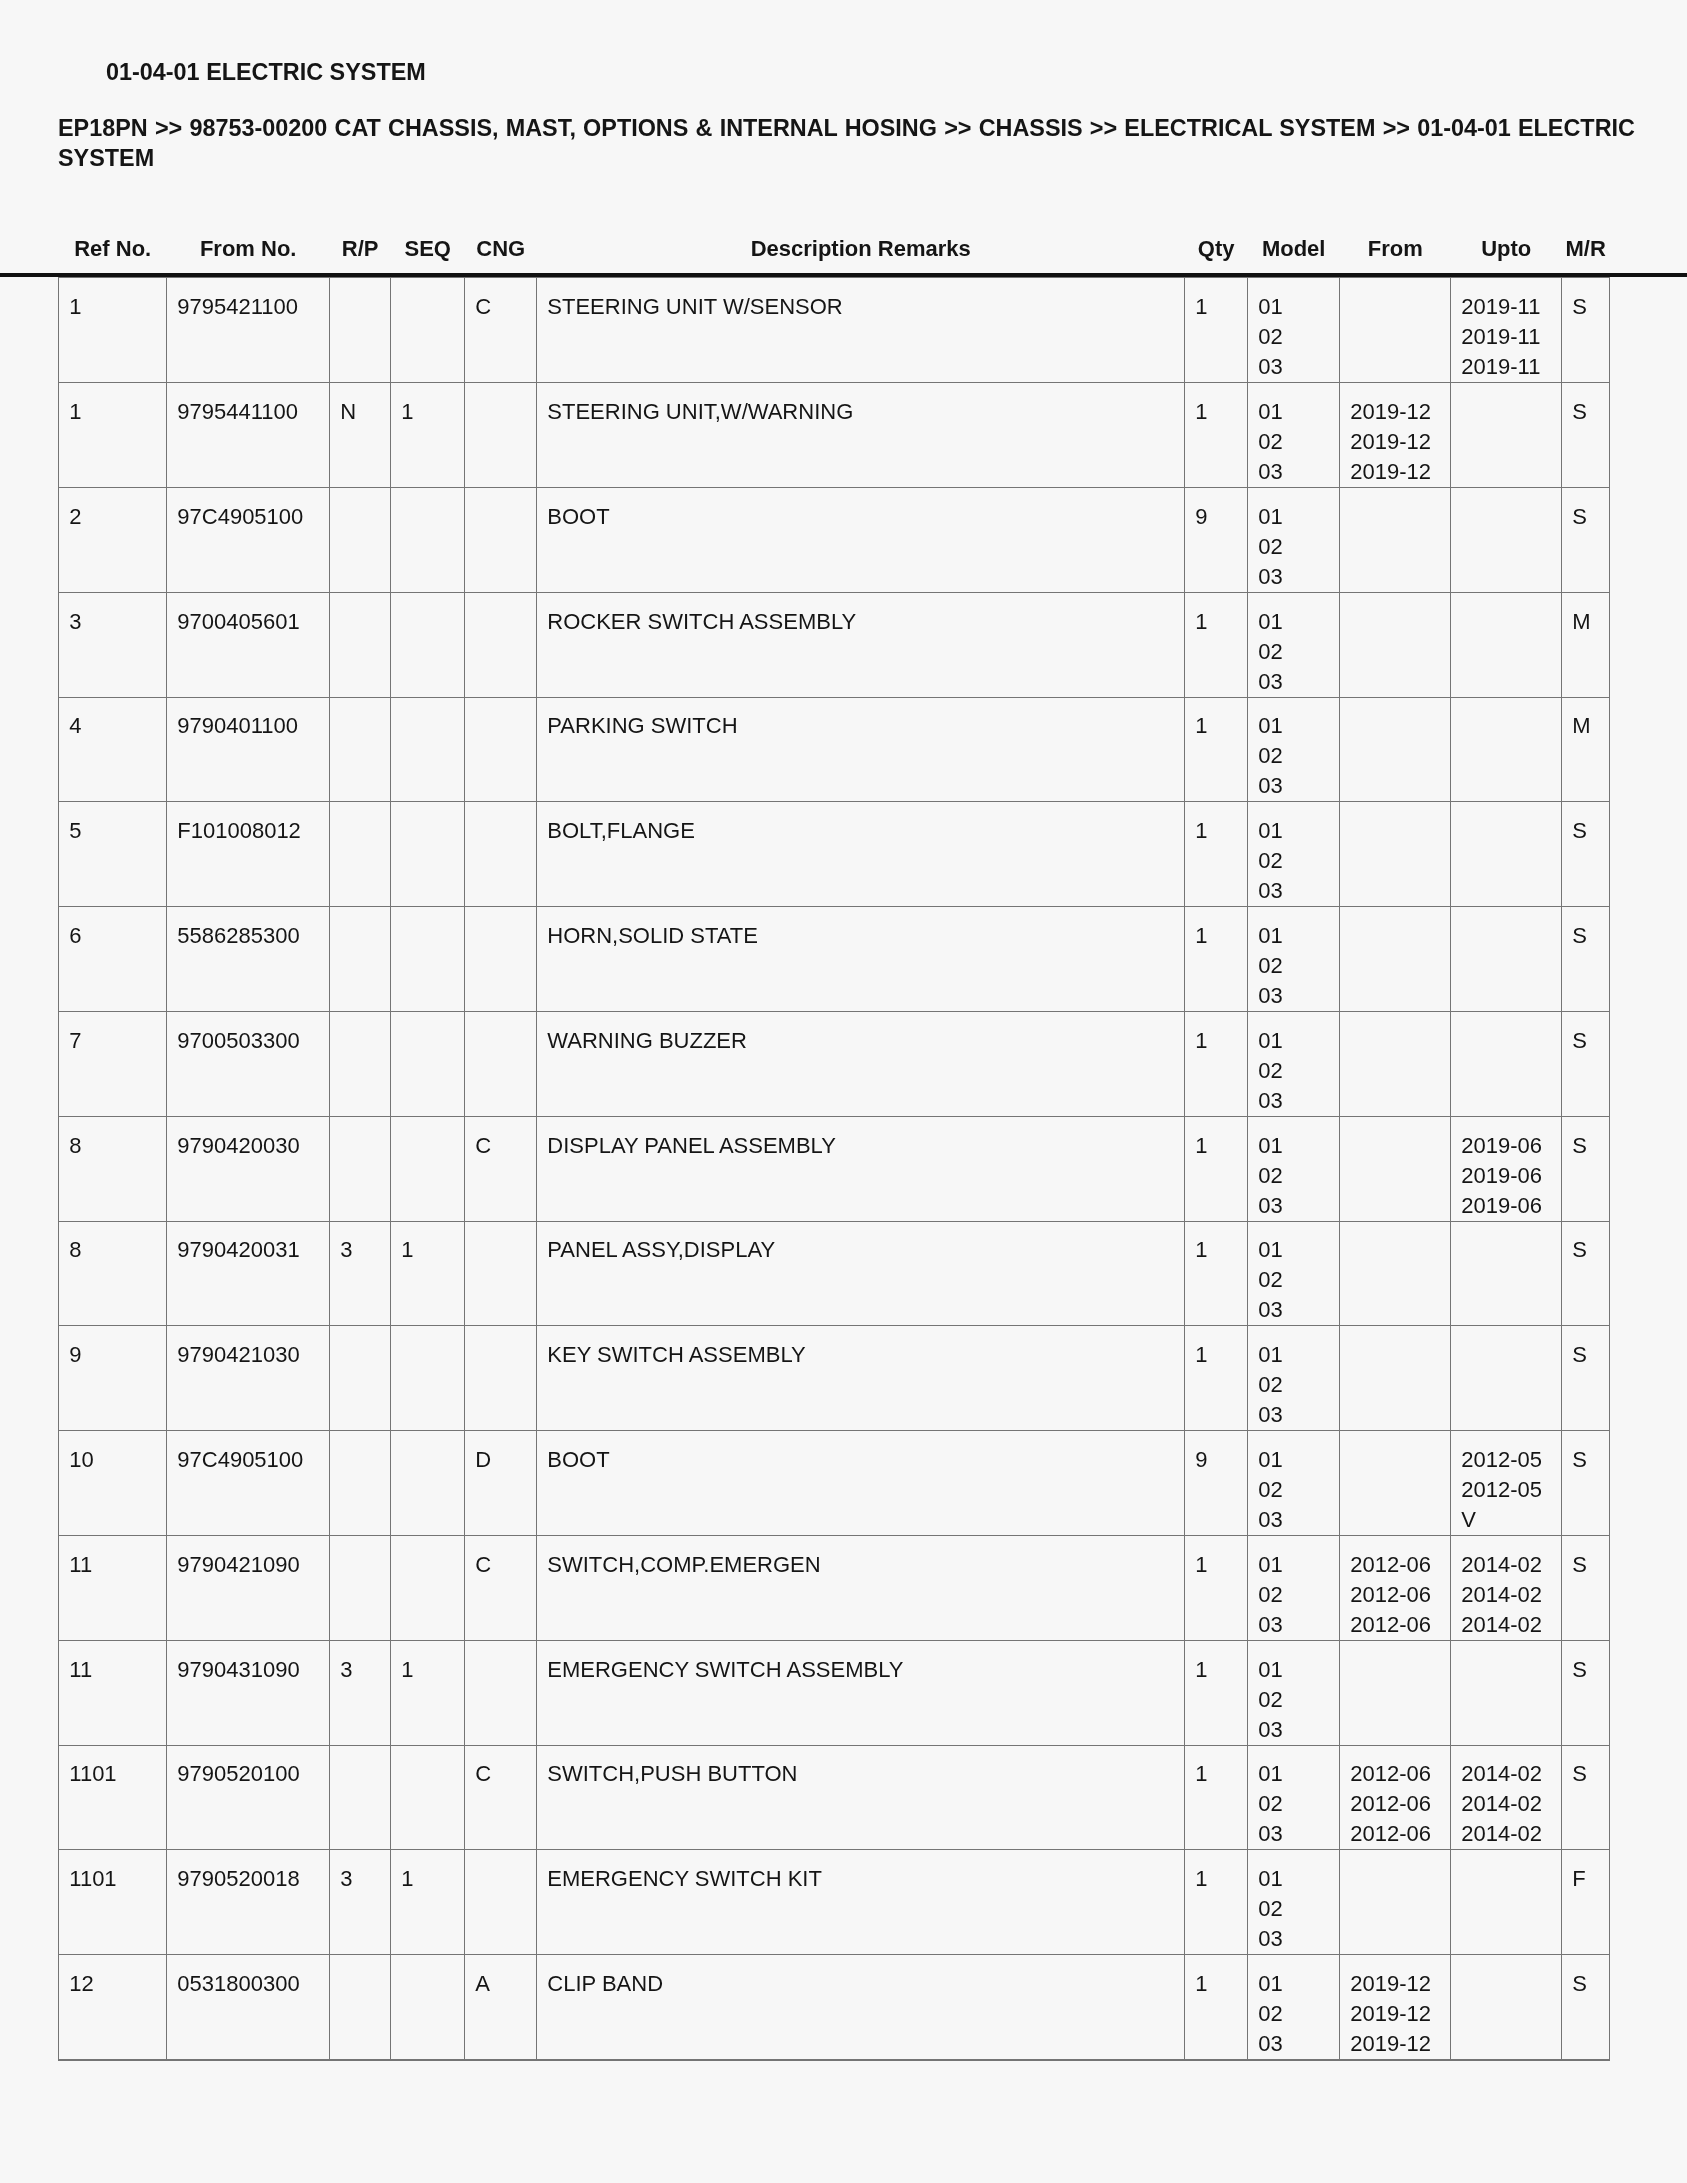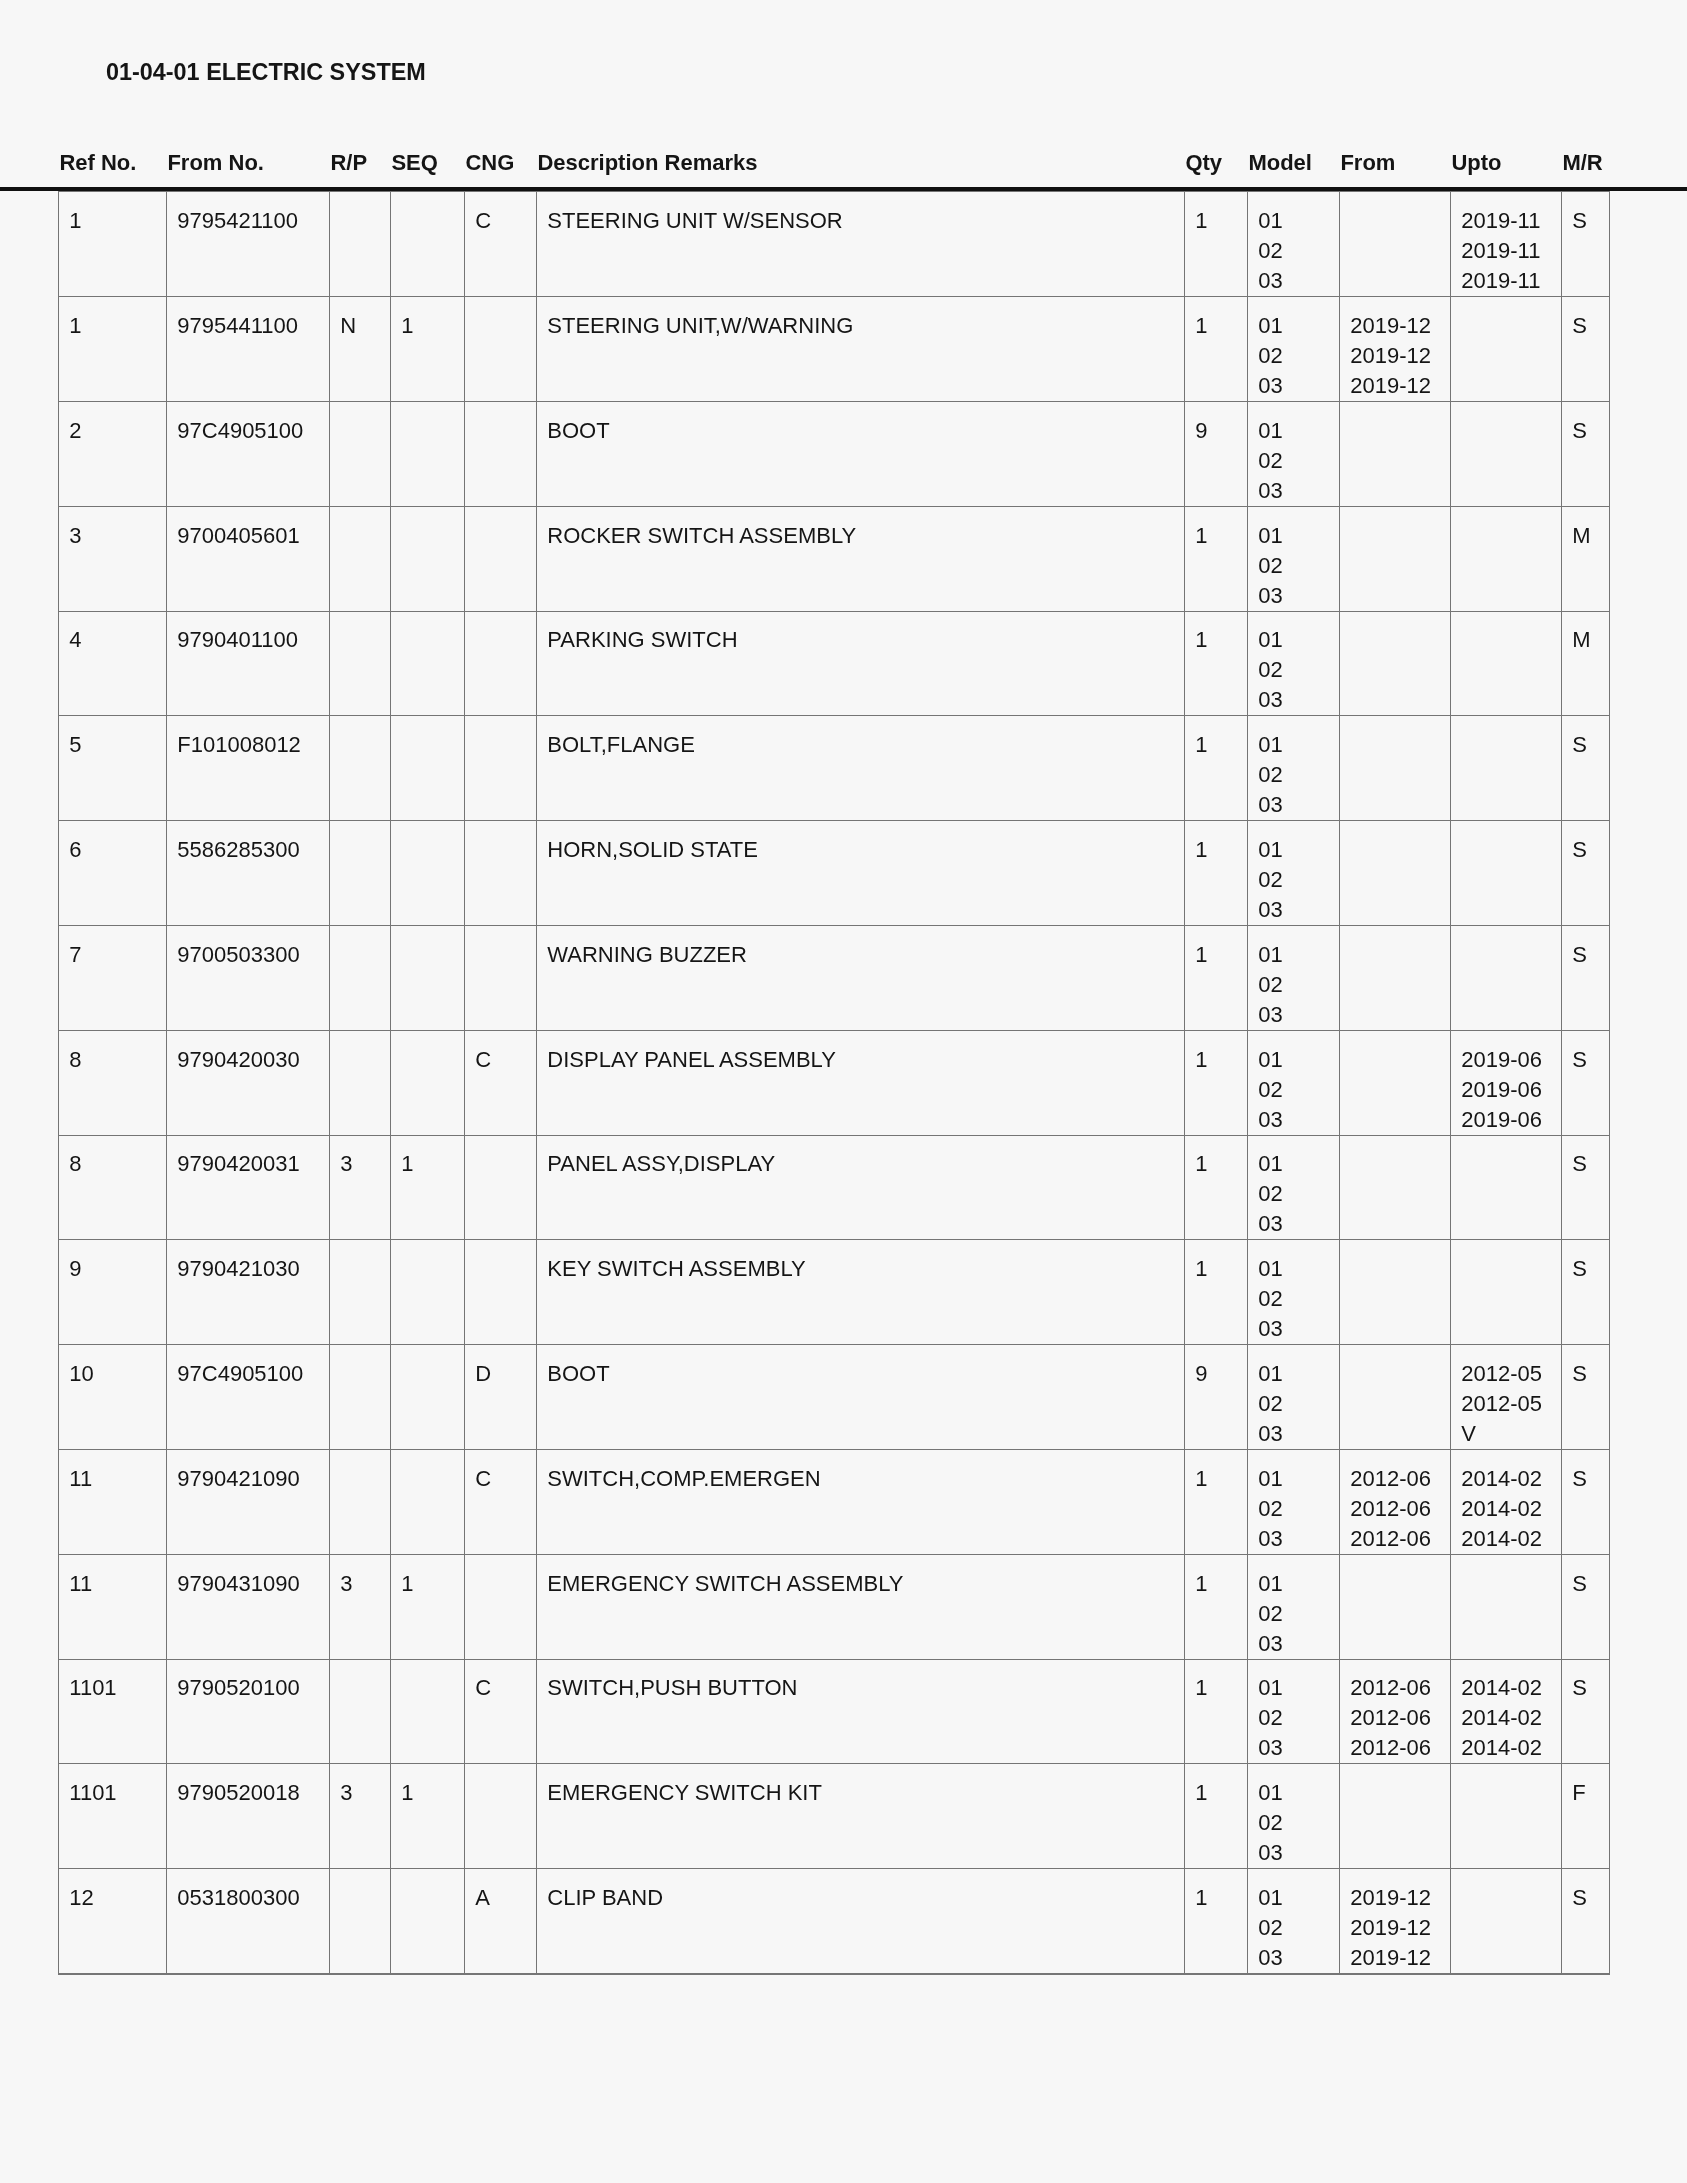--- a/index.html
+++ b/index.html
@@ -37,21 +37,21 @@
     margin-top: 26px;
     word-spacing: 0.7px;
   }
   table.hdr {
     border-collapse: collapse;
     table-layout: fixed;
     width: 1549px;
     margin-top: 63px;
   }
   table.hdr th {
-    text-align: left;
+    text-align: center;
     vertical-align: bottom;
     font-size: 22px;
     font-weight: 700;
     padding: 0 0 4.1px 1.4px;
     white-space: nowrap;
     overflow: visible;
   }
   .rule {
     width: 1687px;
     margin-left: -58px;
@@ -76,20 +76,21 @@
     overflow: hidden;
   }
 </style>
 </head>
 <body>
 
 <div class="content">
 
   <div class="title">01-04-01 ELECTRIC SYSTEM</div>
 
+  <div class="breadcrumb">EP18PN &gt;&gt; 98753-00200 CAT CHASSIS, MAST, OPTIONS &amp; INTERNAL HOSING &gt;&gt; CHASSIS &gt;&gt; ELECTRICAL SYSTEM &gt;&gt; 01-04-01 ELECTRIC SYSTEM</div>
 
   <table class="hdr">
     <colgroup>
       <col style="width:108px">
         <col style="width:163px">
         <col style="width:61px">
       <col style="width:74px">
         <col style="width:72px">
         <col style="width:648px">
       <col style="width:63px">

